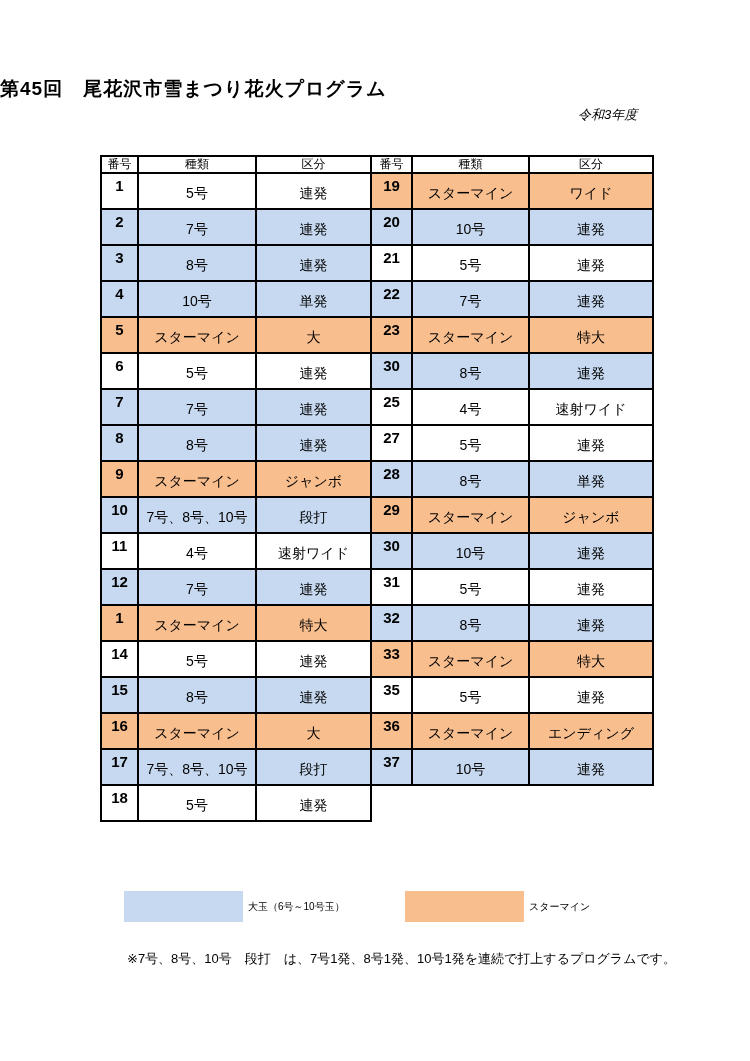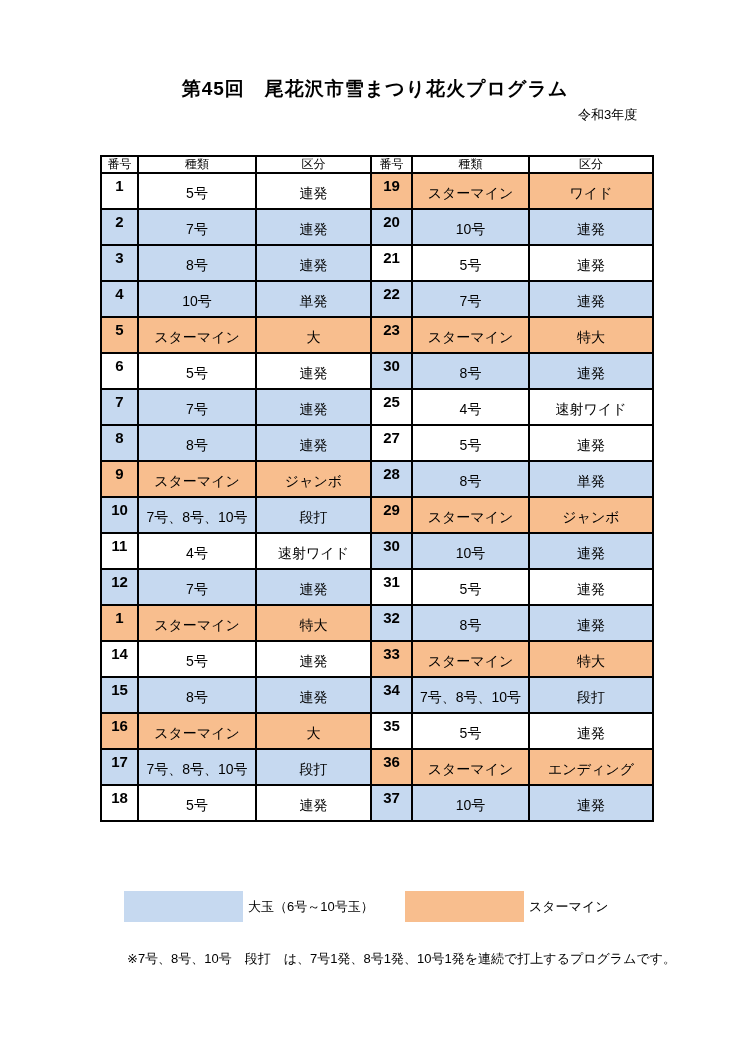--- a/index.html
+++ b/index.html
@@ -18,30 +18,30 @@
     width: 750px;
     height: 1061px;
     background: #ffffff;
     overflow: hidden;
   }
   .title {
     position: absolute;
     top: 76px;
     left: 0;
     width: 100%;
-    text-align: center;
     font-size: 19px;
     font-weight: bold;
     letter-spacing: 1px;
   }
   .fiscal-year {
     position: absolute;
     top: 106px;
     left: 578px;
     font-size: 13px;
+    font-style: italic;
   }
   .tables-wrap {
     position: absolute;
     left: 88px;
     top: 155px;
     display: flex;
     align-items: flex-start;
     padding-left: 12px;
   }
   table {
@@ -87,21 +87,21 @@
     align-items: center;
   }
   .legend-item.first  { left: 124px; }
   .legend-item.second { left: 405px; }
   .legend-swatch {
     width: 119px;
     height: 31px;
     display: inline-block;
   }
   .legend-label {
-    font-size: 13px;
+    font-size: 10px;
     margin-left: 5px;
   }
   .footnote {
     position: absolute;
     top: 950px;
     left: 127px;
     font-size: 13px;
   }
 </style>
 </head>
@@ -292,25 +292,20 @@
           <tr class="shell">
             <td class="no">32</td>
             <td class="val">8号</td>
             <td class="val">連発</td>
           </tr>
           <tr class="starmine">
             <td class="no">33</td>
             <td class="val">スターマイン</td>
             <td class="val">特大</td>
           </tr>
-          <tr class="shell">
-            <td class="no">34</td>
-            <td class="val">7号、8号、10号</td>
-            <td class="val">段打</td>
-          </tr>
           <tr class="plain">
             <td class="no">35</td>
             <td class="val">5号</td>
             <td class="val">連発</td>
           </tr>
           <tr class="starmine">
             <td class="no">36</td>
             <td class="val">スターマイン</td>
             <td class="val">エンディング</td>
           </tr>

